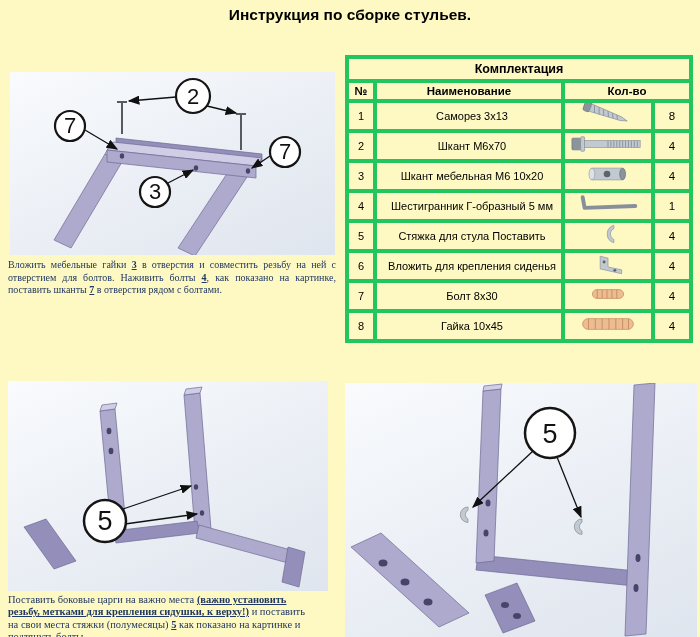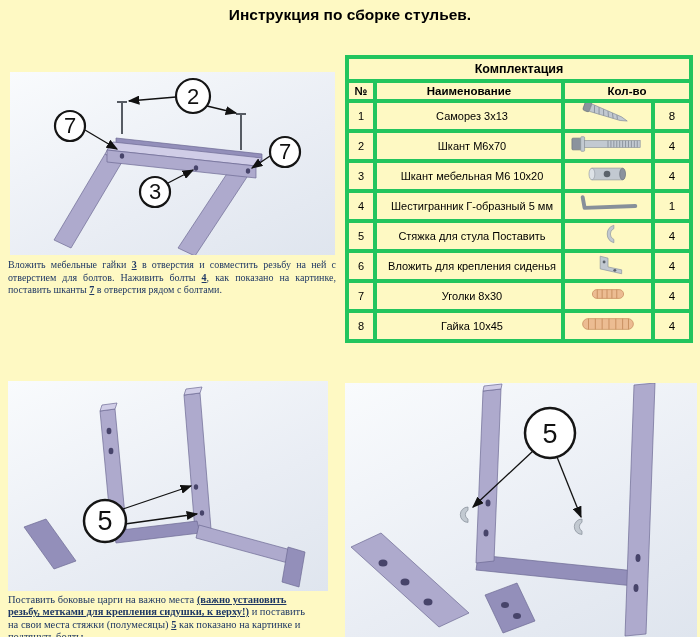--- a/index.html
+++ b/index.html
@@ -199,21 +199,21 @@
           <path d="M32 3 l8 2 v9 l14 3 v4 l-22 -5 z" class="metal"></path>
           <circle cx="36" cy="9" r="1.5" fill="#5c636b"></circle>
           <circle cx="47" cy="17.5" r="1.5" fill="#5c636b"></circle>
         </svg>
       </td>
       <td class="c-qty">4</td>
     </tr>
 
     <tr class="row">
       <td class="c-num">7</td>
-      <td class="c-name">Уголки 8х30</td>
+      <td class="c-name">Болт 8х30</td>
       <td class="c-icon">
         <svg viewBox="0 0 80 22" width="78" height="22">
           <rect x="24" y="6.5" width="32" height="9" rx="4.5" class="wood"></rect>
           <path d="M29 6.5 v9 M34 6.5 v9 M39 6.5 v9 M44 6.5 v9 M49 6.5 v9" class="wood-rib"></path>
         </svg>
       </td>
       <td class="c-qty">4</td>
     </tr>
 
     <tr class="row">

